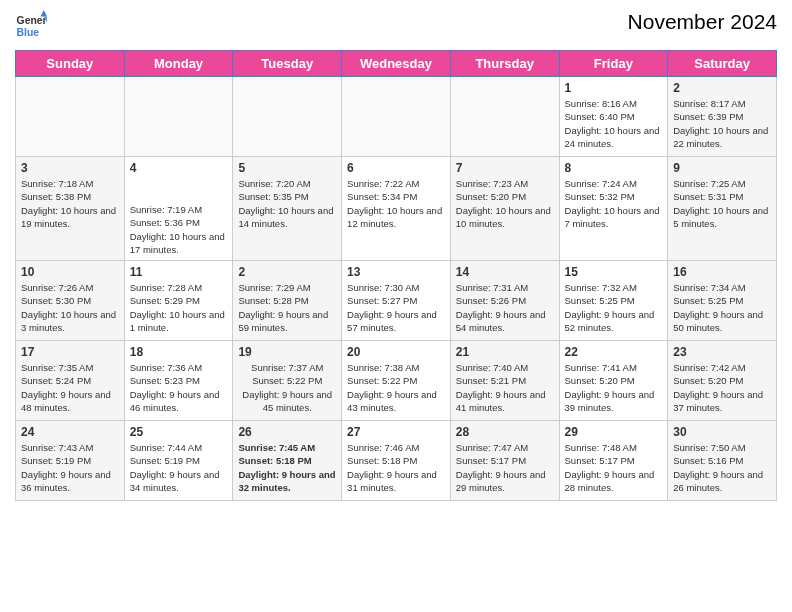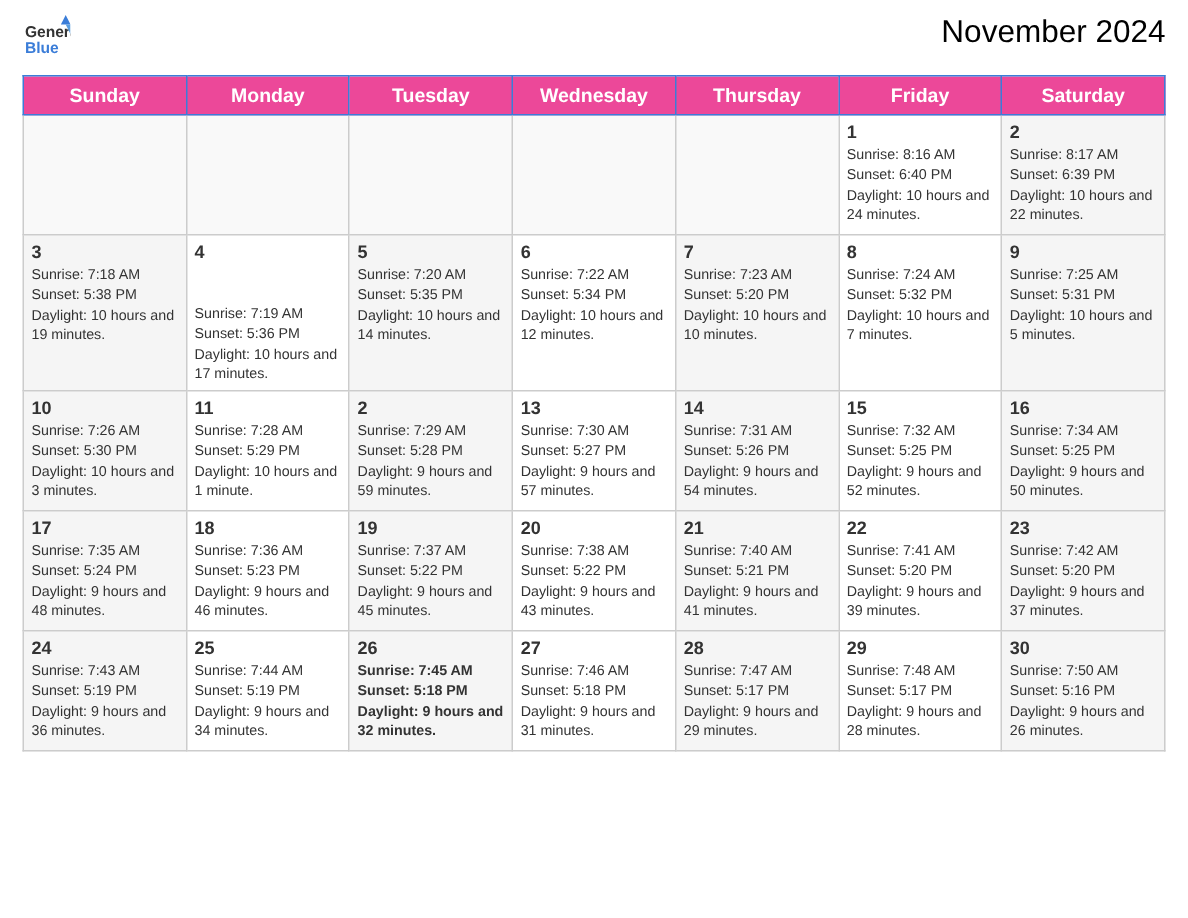--- a/index.html
+++ b/index.html
@@ -238,21 +238,21 @@
 Daylight: 9 hours and 48 minutes.</div>
           </td>
           <td>
             <span class="day-num">18</span>
             <div class="day-info" style="white-space: pre-line;">Sunrise: 7:36 AM
 Sunset: 5:23 PM
 Daylight: 9 hours and 46 minutes.</div>
           </td>
           <td>
             <span class="day-num">19</span>
-            <div class="day-info" style="white-space: pre-line;">Sunrise: 7:37 AM
+            <div class="day-info" style="white-space: pre-line; text-align: center;">Sunrise: 7:37 AM
 Sunset: 5:22 PM
 Daylight: 9 hours and 45 minutes.</div>
           </td>
           <td>
             <span class="day-num">20</span>
             <div class="day-info" style="white-space: pre-line;">Sunrise: 7:38 AM
 Sunset: 5:22 PM
 Daylight: 9 hours and 43 minutes.</div>
           </td>
           <td>

